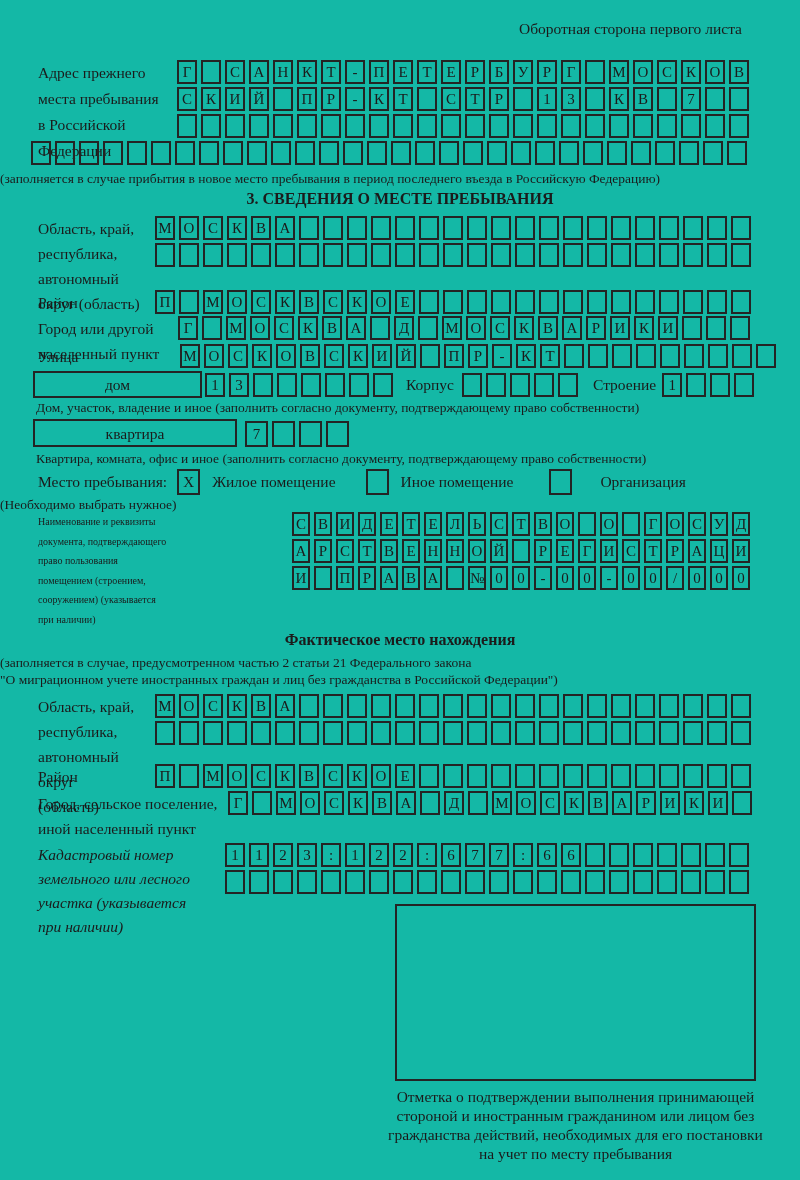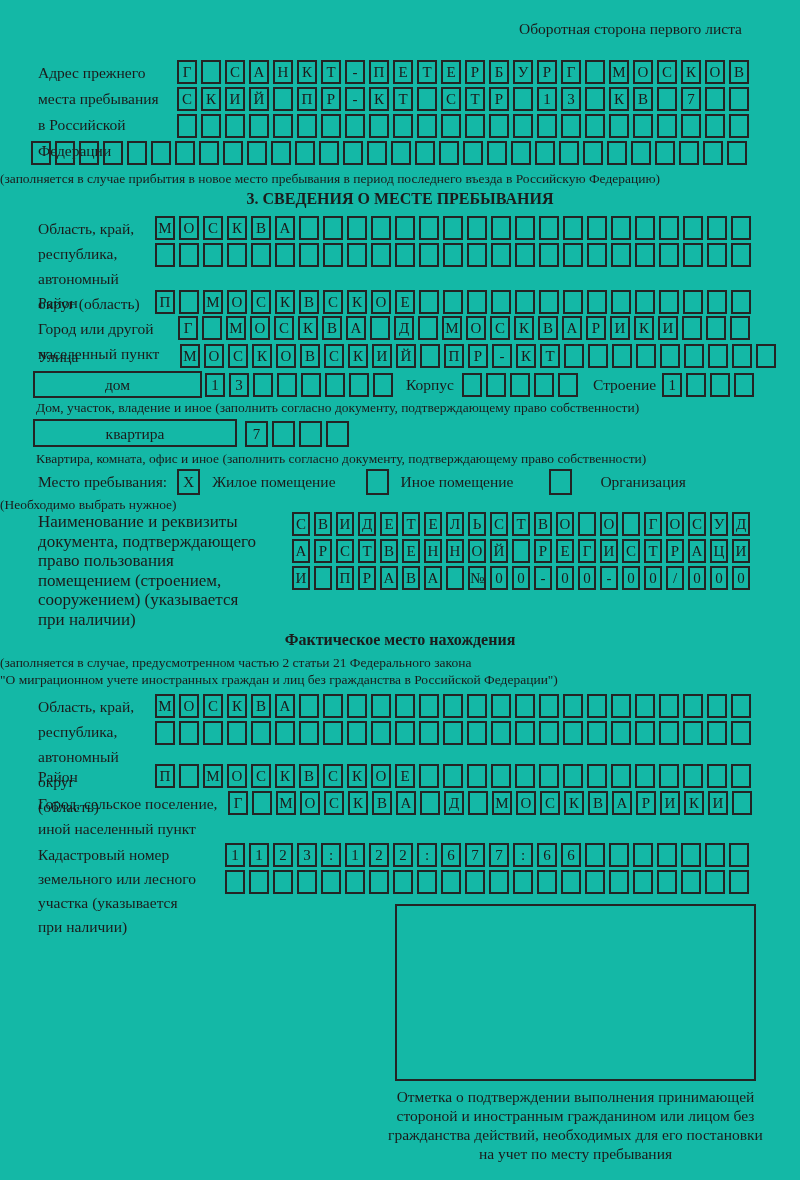--- a/index.html
+++ b/index.html
@@ -59,29 +59,29 @@
   #apt .cellrow { margin-left: 8px; }
   #aptnote { top: 451px; left: 36px; }
   #stay { top: 469px; left: 38px; font-size: 15.5px; }
   #stay .checkbox.b1 { margin-left: 10px; }
   #stay .optlbl { margin-left: 12px; }
   #stay .checkbox.b2 { margin-left: 30px; }
   #stay .checkbox.b3 { margin-left: 36px; }
   #stay .optlbl.o3 { margin-left: 28px; }
   #staynote { top: 497px; }
   #doc { top: 512px; left: 38px; }
-  #doc .label { width: 254px; line-height: 19.5px; font-size: 17px; flex: none; }
+  #doc .label { width: 254px; line-height: 19.5px; font-size: 10px; flex: none; }
   #facttitle { top: 631px; }
   #factnote { top: 654px; line-height: 17px; }
   #factregion { top: 694px; left: 38px; }
   #factdistrict { top: 764px; left: 38px; }
   #factcity { top: 791px; left: 38px; }
   #factcity .label { width: 190px; line-height: 25px; flex: none; }
   #cadastral { top: 843px; left: 38px; }
-  #cadastral .label { width: 187px; line-height: 24px; flex: none; }
+  #cadastral .label { width: 187px; line-height: 24px; flex: none; font-style: italic; }
   #stampbox { top: 904px; left: 395px; width: 361px; height: 177px; border: 2px solid #242424; }
   #stampcap { top: 1087px; left: 378px; width: 395px; text-align: center; font-size: 15.5px; line-height: 19px; }
 </style>
 </head>
 <body>
 
 <div class="page">
 
   <div id="hdr" class="abs">Оборотная сторона первого листа</div>
 

